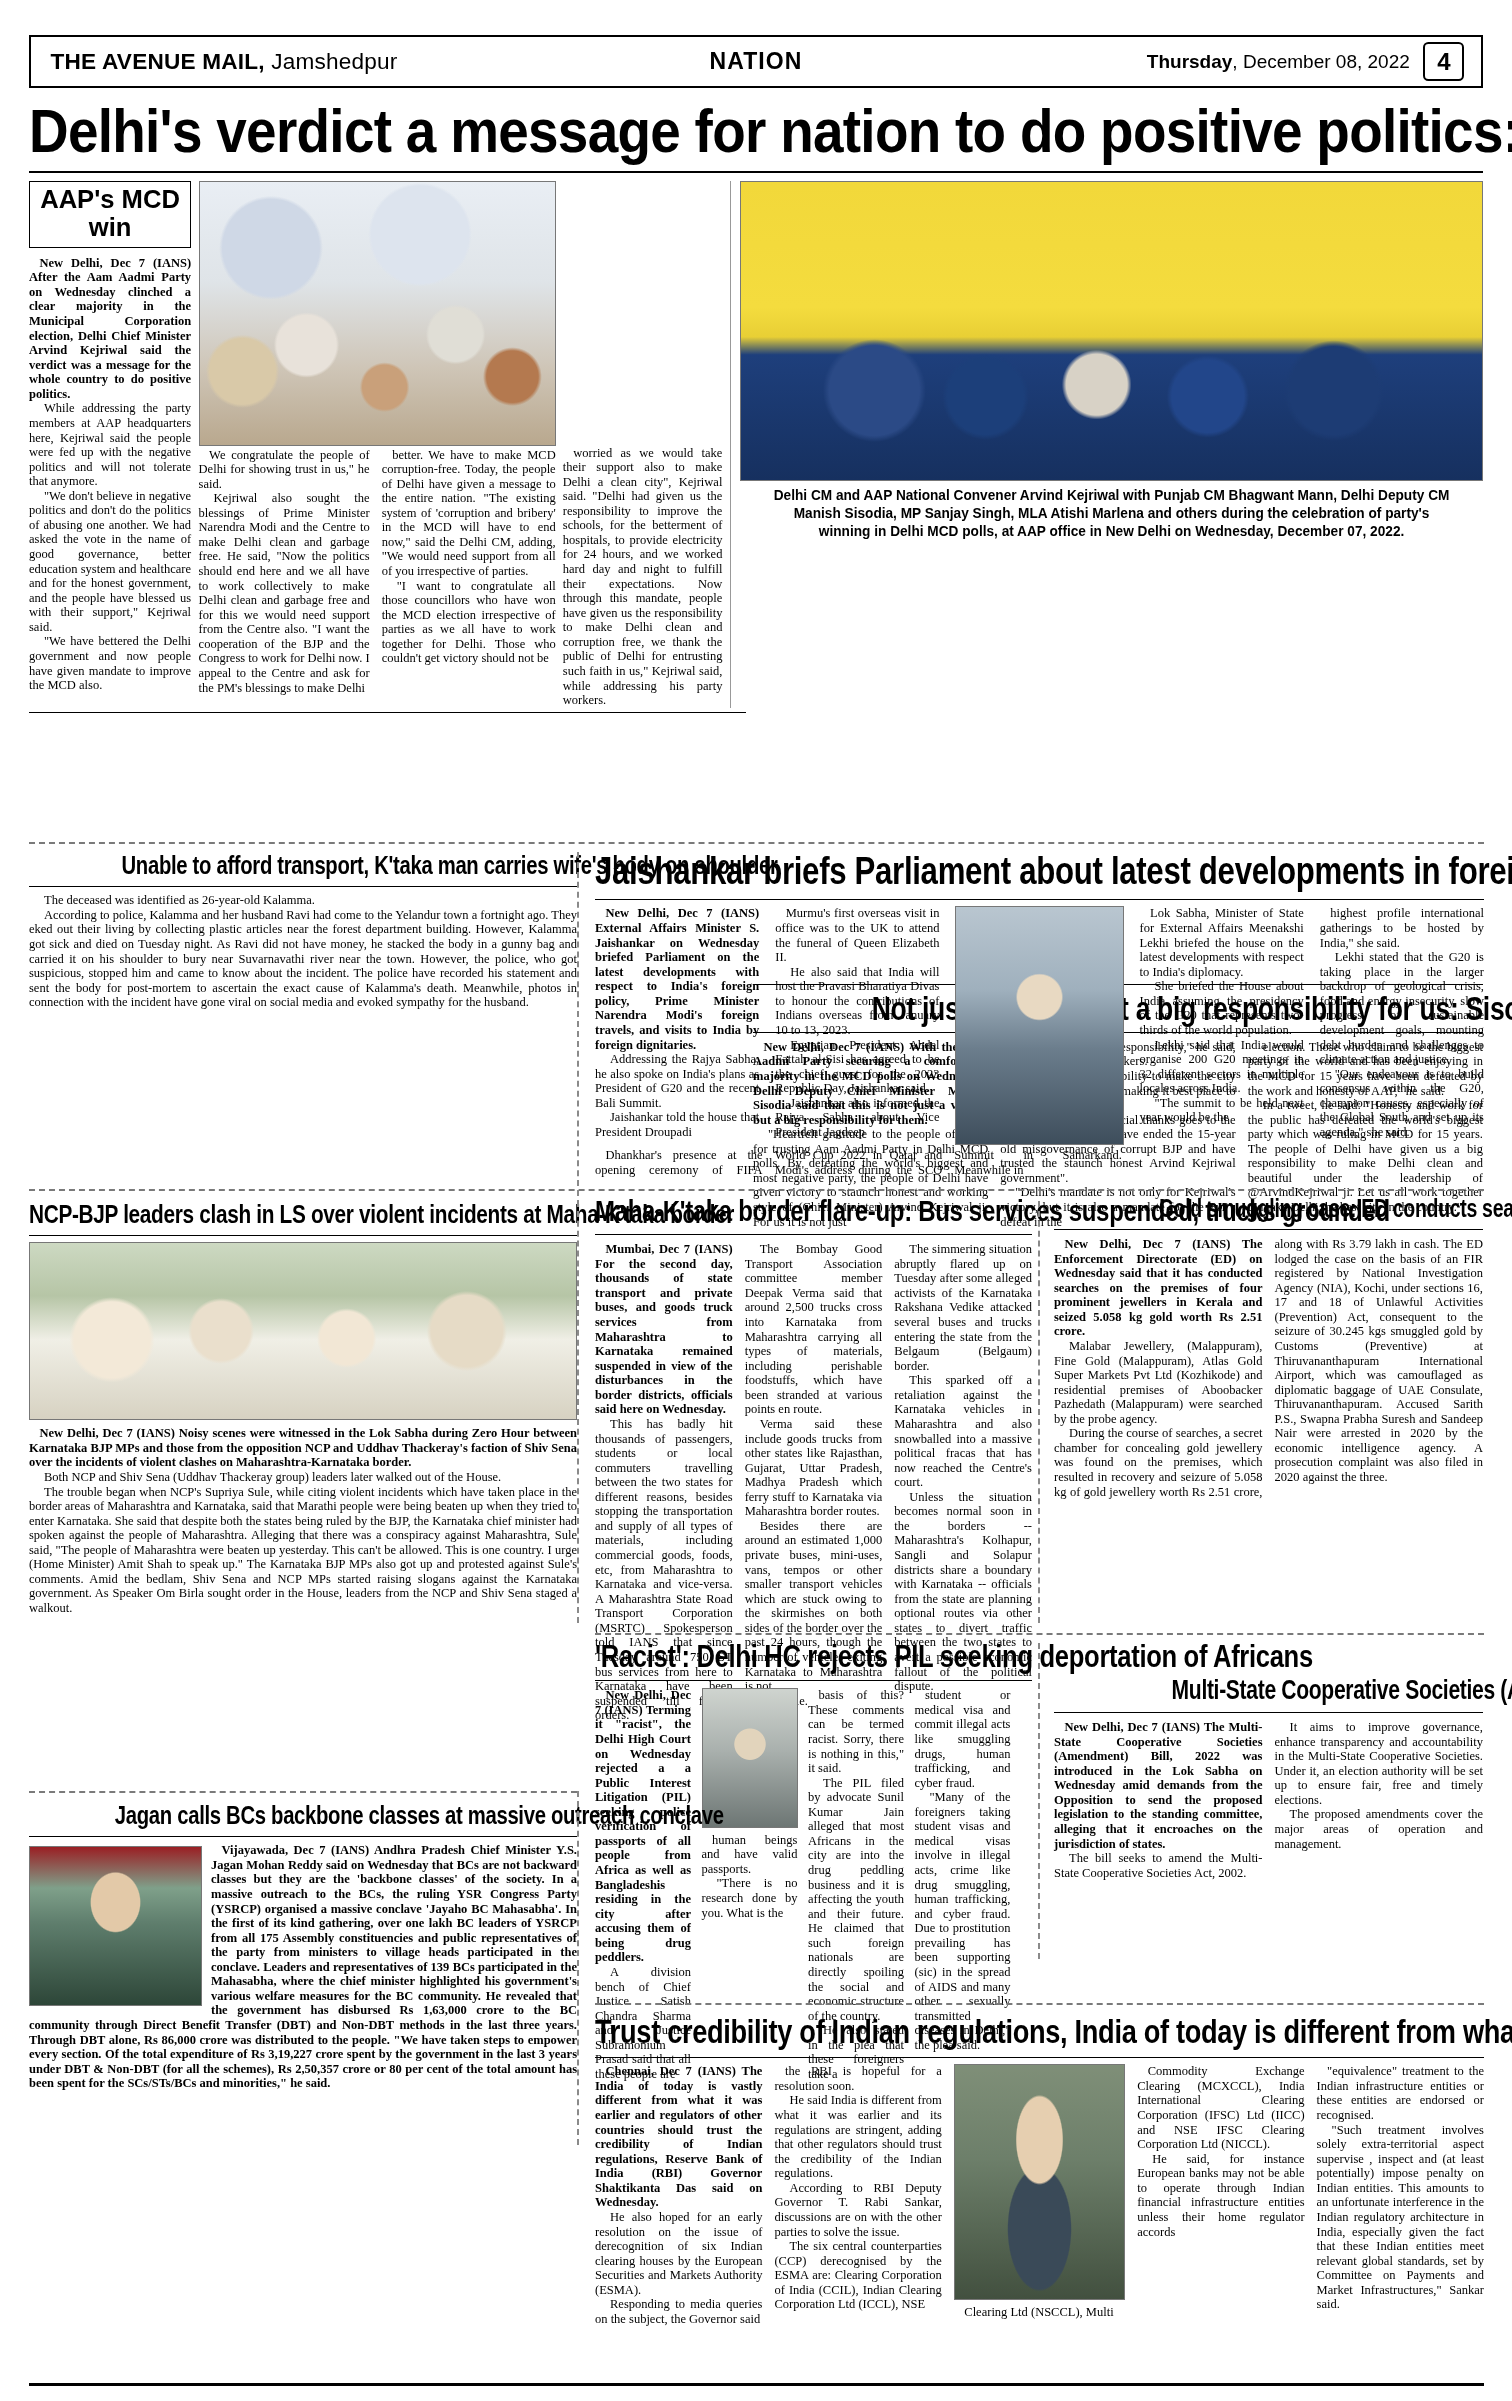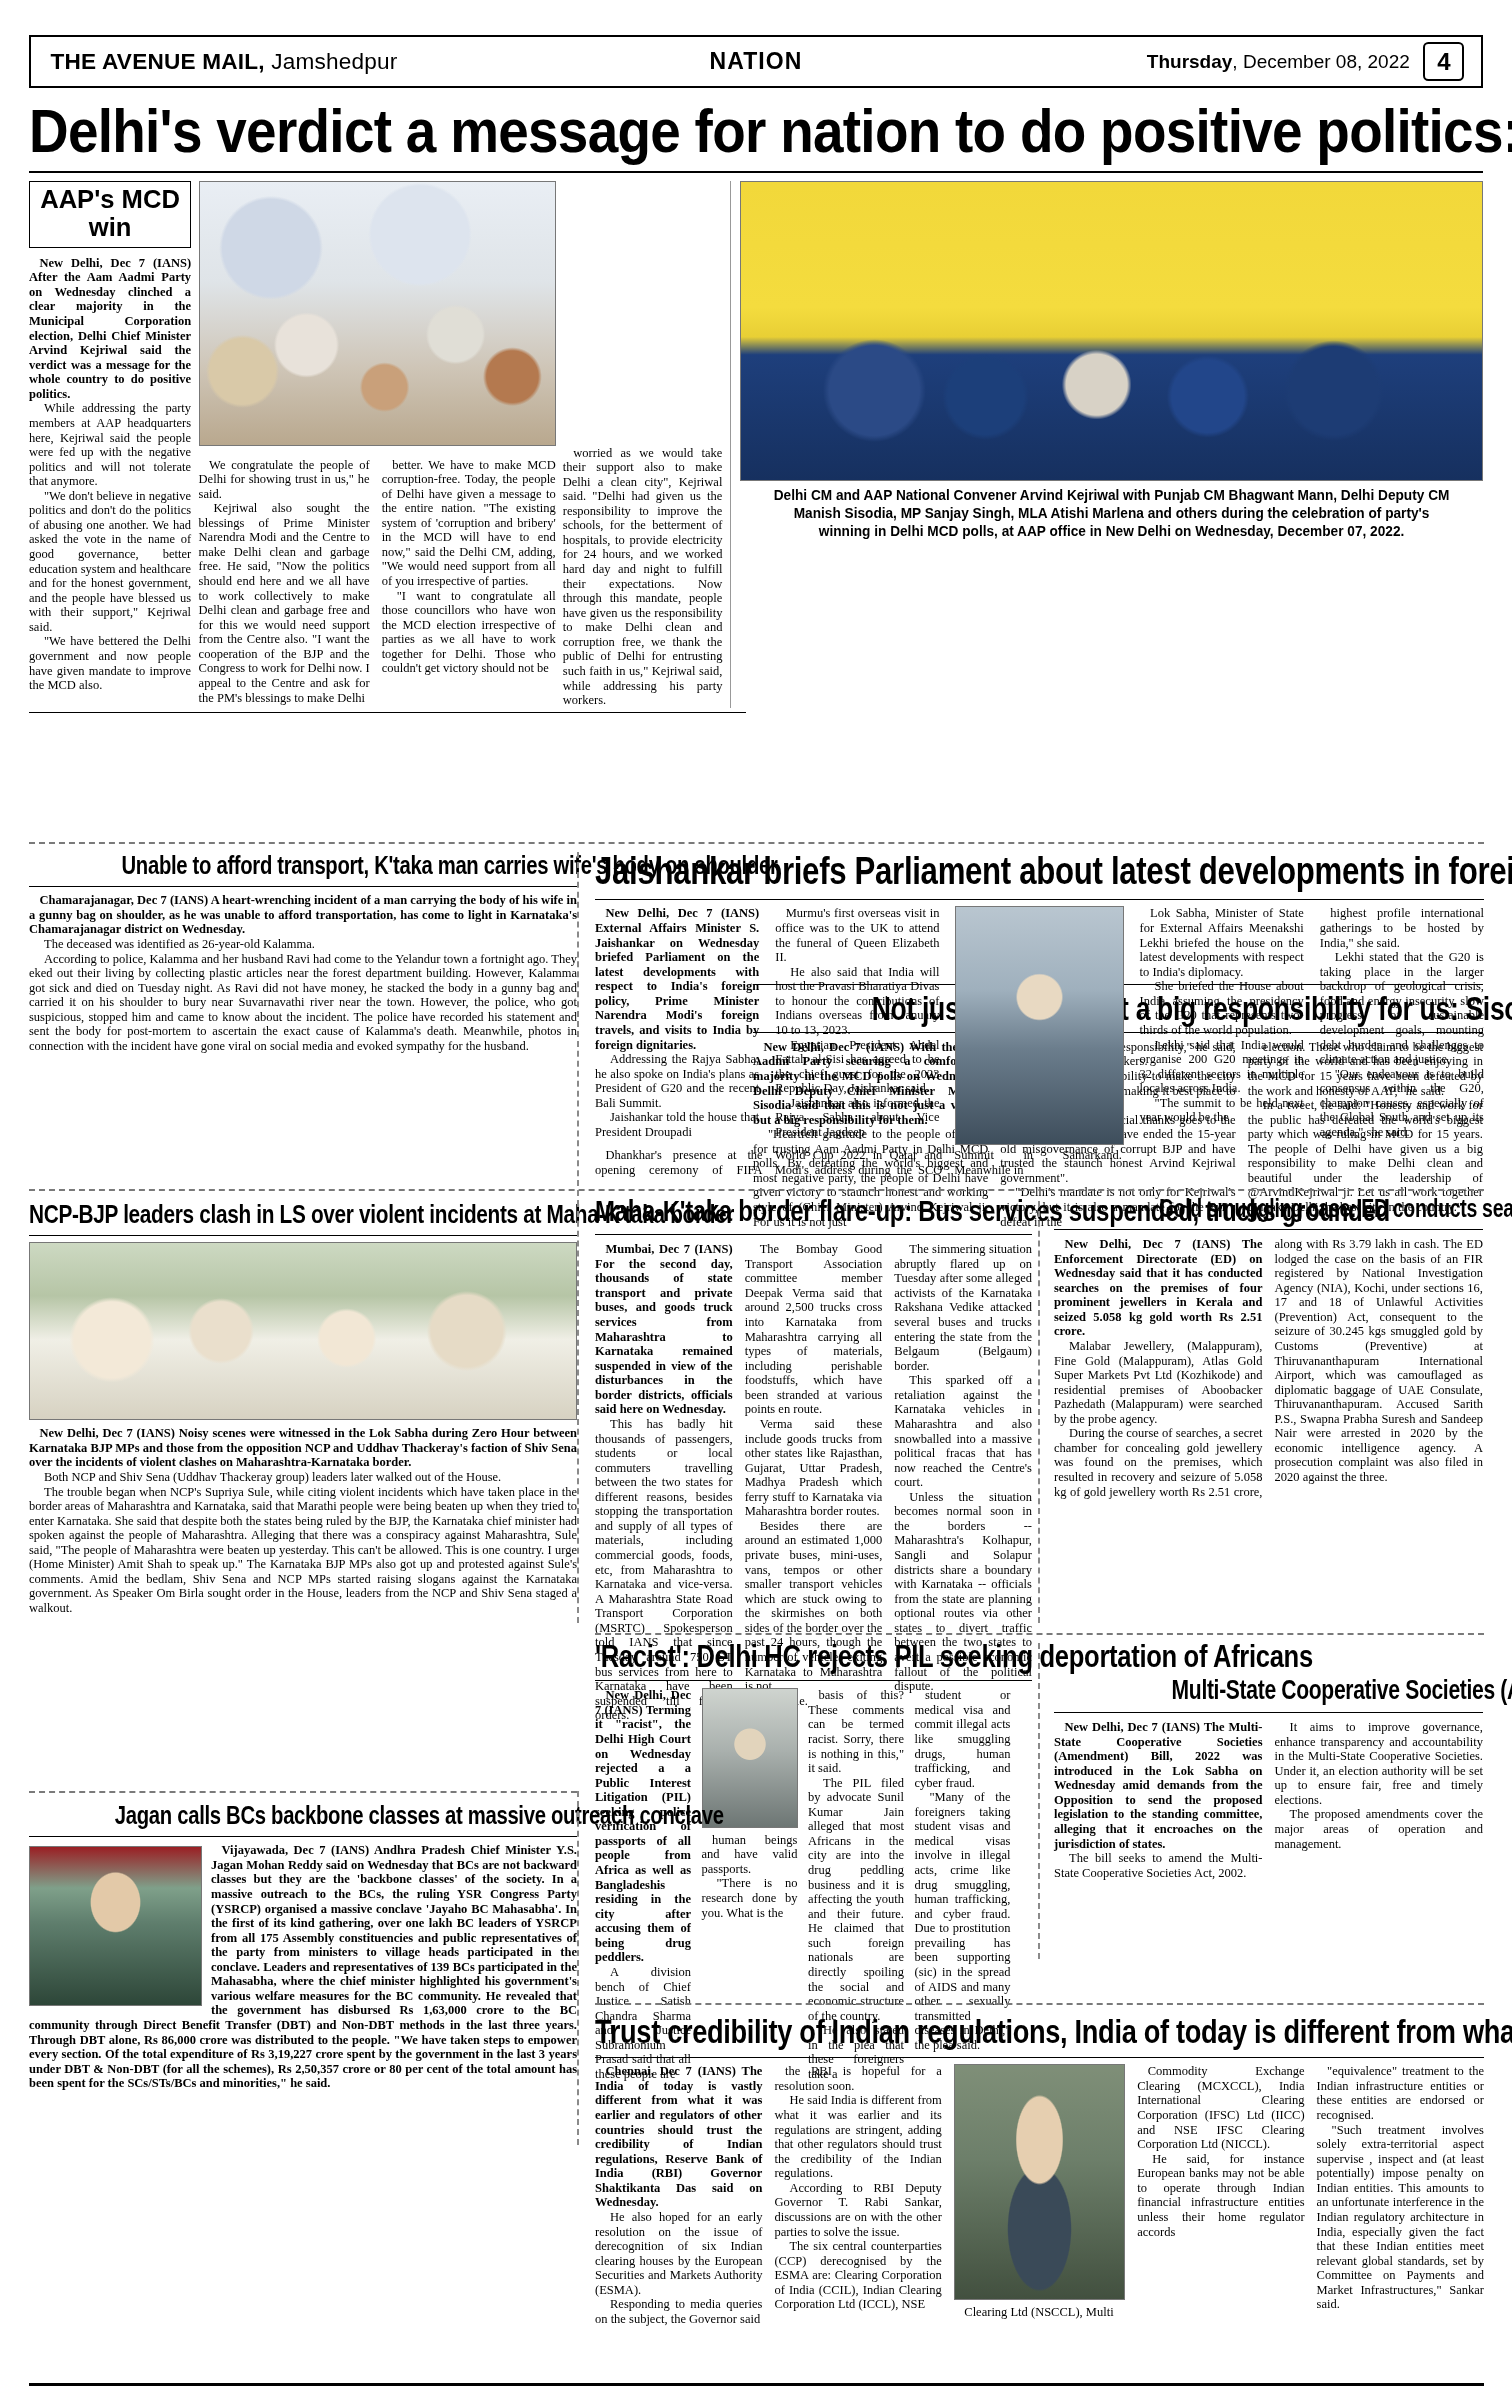--- a/index.html
+++ b/index.html
@@ -152,21 +152,21 @@
       <div class="bt" style="margin-top:7.5px;">
         <p class="first"><span class="lede">New Delhi, Dec 7 (IANS) After the Aam Aadmi Party on Wednesday clinched a clear majority in the Municipal Corporation election, Delhi Chief Minister Arvind Kejriwal said the verdict was a message for the whole country to do positive politics.</span></p>
         <p>While addressing the party members at AAP headquarters here, Kejriwal said the people were fed up with the negative politics and will not tolerate that anymore.</p>
         <p>"We don't believe in negative politics and don't do the politics of abusing one another. We had asked the vote in the name of good governance, better education system and healthcare and for the honest government, and the people have blessed us with their support," Kejriwal said.</p>
         <p>"We have bettered the Delhi government and now people have given mandate to improve the MCD also.</p>
       </div>
     </div>
 
     <div style="width:358px;">
       <div class="photo ph-crowd" style="height:265px;"></div>
-      <div style="display:flex; margin-top:12px;">
+      <div style="display:flex; margin-top:2px;">
         <div class="bt" style="width:50%; padding-right:7.5px;">
           <p class="first">We congratulate the people of Delhi for showing trust in us," he said.</p>
           <p>Kejriwal also sought the blessings of Prime Minister Narendra Modi and the Centre to make Delhi clean and garbage free. He said, "Now the politics should end here and we all have to work collectively to make Delhi clean and garbage free and for this we would need support from the Centre also. "I want the cooperation of the BJP and the Congress to work for Delhi now. I appeal to the Centre and ask for the PM's blessings to make Delhi</p>
         </div>
         <div class="bt" style="width:50%; padding-left:4.5px;">
           <p class="first">better. We have to make MCD corruption-free. Today, the people of Delhi have given a message to the entire nation. "The existing system of 'corruption and bribery' in the MCD will have to end now," said the Delhi CM, adding, "We would need support from all of you irrespective of parties.</p>
           <p>"I want to congratulate all those councillors who have won the MCD election irrespective of parties as we all have to work together for Delhi. Those who couldn't get victory should not be</p>
         </div>
       </div>
     </div>
@@ -202,21 +202,20 @@
   </div>
 
   <div style="position:absolute; left:29px; top:807px; width:1455px;">
     <div class="rule-dash"></div>
   </div>
 
   <div style="position:absolute; left:29px; top:817px; width:548px;">
     <div class="hl-cond" style="font-size:26px; text-align:center;"><span class="hl-scale">Unable to afford transport, K'taka man carries wife's body on shoulder</span></div>
     <div class="rule-thin" style="margin-top:7.5px; margin-bottom:6px;"></div>
     <div class="bt">
-      <p class="first"><span class="lede">Chamarajanagar, Dec 7 (IANS) A heart-wrenching incident of a man carrying the body of his wife in a gunny bag on shoulder, as he was unable to afford transportation, has come to light in Karnataka's Chamarajanagar district on Wednesday.</span></p>
       <p>The deceased was identified as 26-year-old Kalamma.</p>
       <p>According to police, Kalamma and her husband Ravi had come to the Yelandur town a fortnight ago. They eked out their living by collecting plastic articles near the forest department building. However, Kalamma got sick and died on Tuesday night. As Ravi did not have money, he stacked the body in a gunny bag and carried it on his shoulder to bury near Suvarnavathi river near the town. However, the police, who got suspicious, stopped him and came to know about the incident. The police have recorded his statement and sent the body for post-mortem to ascertain the exact cause of Kalamma's death. Meanwhile, photos in connection with the incident have gone viral on social media and evoked sympathy for the husband.</p>
     </div>
   </div>
 
   <div style="position:absolute; left:577px; top:817px; width:4.5px; height:354px;" class="vrule-dash"></div>
 
   <div style="position:absolute; left:595px; top:816px; width:889px;">
     <div class="hl-cond" style="font-size:39px;"><span class="hl-scale-l">Jaishankar briefs Parliament about latest developments in foreign policy</span></div>
     <div class="rule-thin" style="margin-top:7.5px; margin-bottom:6.8px;"></div>

